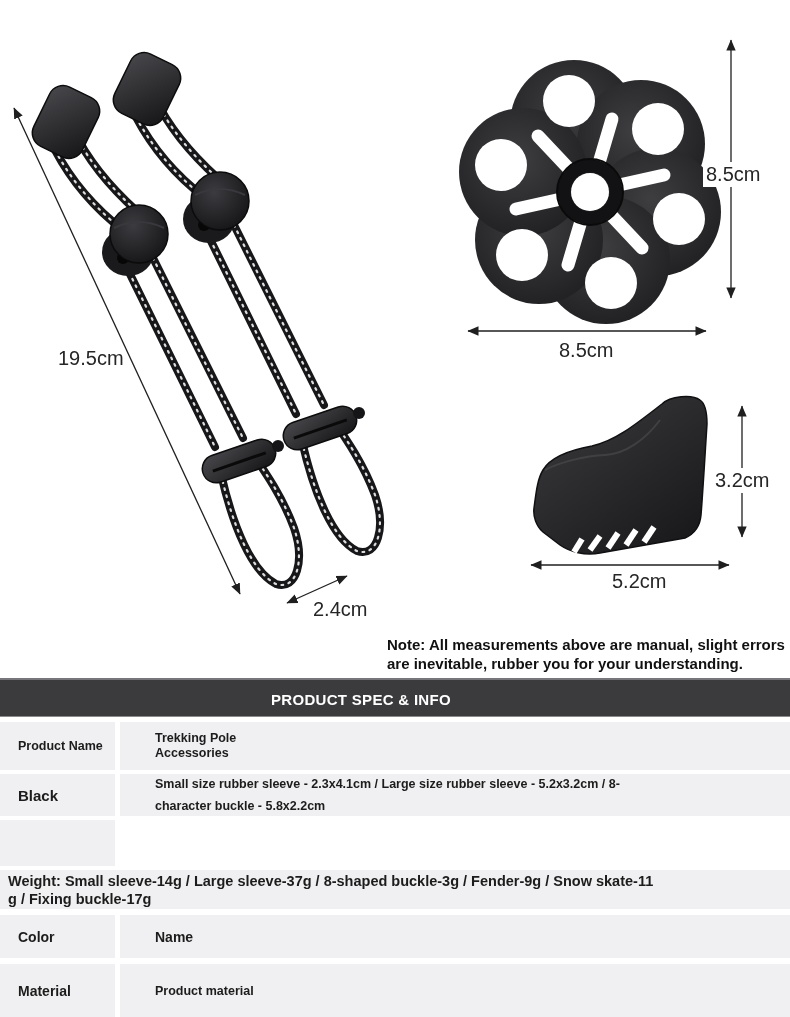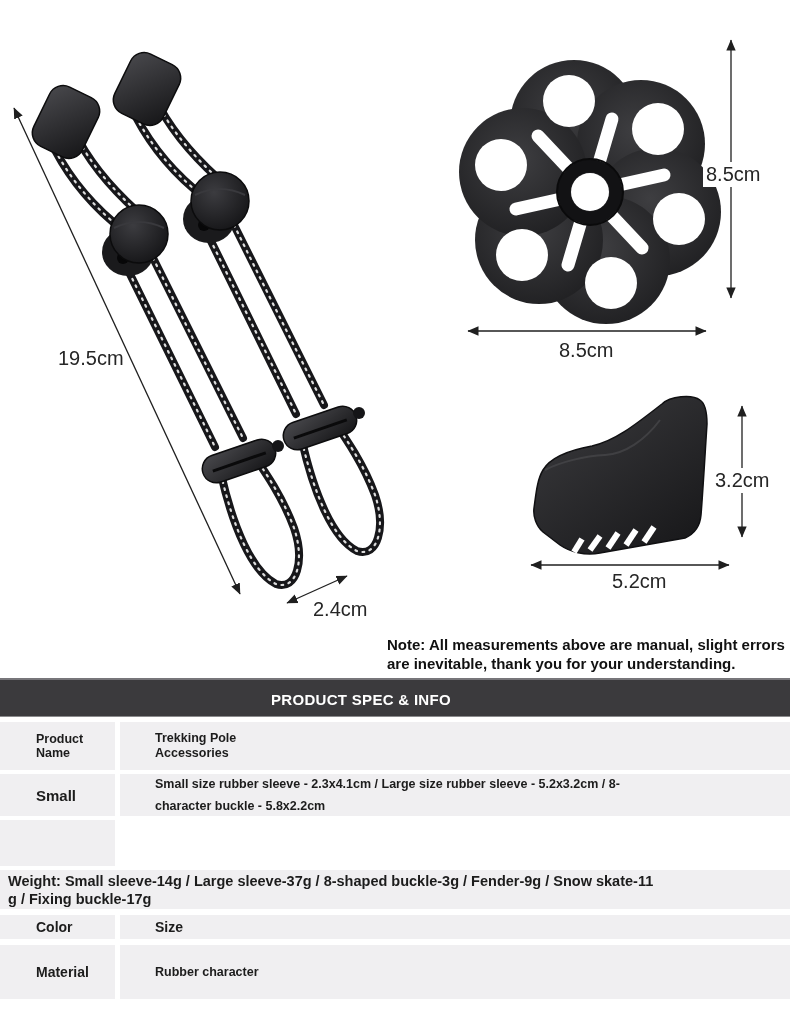--- a/index.html
+++ b/index.html
@@ -14,31 +14,31 @@
   .dim{position:absolute;font-size:20px;color:#262626;white-space:nowrap;}
   .dim.onarrow{background:#fff;padding:1px 3px;}
   .note{position:absolute;left:387px;top:635px;width:398px;font-size:15px;line-height:19px;
         font-weight:bold;color:#111;white-space:pre-line;}
   .spec{position:absolute;left:0;top:678px;width:790px;}
   .spec-header{height:39px;line-height:39px;background:var(--header_bg);color:var(--header_text);
         font-weight:bold;font-size:15px;letter-spacing:.3px;text-align:center;
         padding-right:68px;border-top:2px solid #77767a;border-bottom:1px solid #8a8a8c;}
   .row{display:flex;width:790px;}
   .lab{width:115px;background:var(--cell_bg);display:flex;align-items:center;
-       padding-left:36px;font-weight:bold;color:var(--text);}
+       padding-left:18px;font-weight:bold;color:var(--text);}
   .colgap{width:5px;background:#fff;}
   .val{flex:1;background:var(--cell_bg);display:flex;align-items:center;
        padding-left:35px;font-weight:bold;color:var(--text);white-space:pre-line;}
   .merged{flex:1;background:var(--cell_bg);display:flex;align-items:center;
        padding-left:8px;font-weight:bold;color:var(--text);white-space:pre-line;}
   .r1{height:48px;margin-top:5px;}  .r1 .lab{font-size:12.5px;} .r1 .val{font-size:12.5px;line-height:15px;}
   .r2{height:42px;margin-top:4px;}  .r2 .lab{font-size:15px;}   .r2 .val{font-size:12.5px;line-height:22px;}
   .r3{height:46px;margin-top:4px;}  .r3 .val{font-size:14.5px;line-height:19px;}
   .r4{height:39px;margin-top:4px;}  .r4 .merged{font-size:14.5px;line-height:18px;}
-  .r5{height:24px;margin-top:6px;}  .r5 .lab{font-size:14px;}   .r5 .val{font-size:14px;}
+  .r5{height:43px;margin-top:6px;}  .r5 .lab{font-size:14px;}   .r5 .val{font-size:14px;}
   .r6{height:54px;margin-top:6px;}  .r6 .lab{font-size:14px;}   .r6 .val{font-size:12.5px;}
 </style>
 </head>
 <body>
 
 <div class="page">
 
   <svg class="art" width="790" height="676" viewBox="0 0 790 676">
     <defs>
       <marker id="ah" viewBox="0 0 10 10" refX="9" refY="5" markerWidth="9" markerHeight="9" orient="auto-start-reverse">
@@ -152,55 +152,55 @@
   </svg>
 
   <div class="dim" style="left:58px;top:347px;">19.5cm</div>
   <div class="dim" style="left:313px;top:598px;">2.4cm</div>
   <div class="dim onarrow" style="left:703px;top:162px;">8.5cm</div>
   <div class="dim" style="left:559px;top:339px;">8.5cm</div>
   <div class="dim onarrow" style="left:712px;top:468px;">3.2cm</div>
   <div class="dim" style="left:612px;top:570px;">5.2cm</div>
 
   <div class="note">Note: All measurements above are manual, slight errors
-are inevitable, thank you for your understanding.</div>
+are inevitable, rubber you for your understanding.</div>
 
   <div class="spec">
     <div class="spec-header">PRODUCT SPEC &amp; INFO</div>
 
     <div class="row r1">
       <div class="lab">Product Name</div>
       <div class="colgap"></div>
       <div class="val">Trekking Pole
 Accessories</div>
     </div>
 
     <div class="row r2">
-      <div class="lab">Small</div>
+      <div class="lab">Black</div>
       <div class="colgap"></div>
       <div class="val">Small size rubber sleeve - 2.3x4.1cm / Large size rubber sleeve - 5.2x3.2cm / 8-
 character buckle - 5.8x2.2cm</div>
     </div>
 
     <div class="row r3">
       <div class="lab"></div>
       <div class="colgap"></div>
     </div>
 
     <div class="row r4">
       <div class="merged">Weight: Small sleeve-14g / Large sleeve-37g / 8-shaped buckle-3g / Fender-9g / Snow skate-11
 g / Fixing buckle-17g</div>
     </div>
 
     <div class="row r5">
       <div class="lab">Color</div>
       <div class="colgap"></div>
-      <div class="val">Size</div>
+      <div class="val">Name</div>
     </div>
 
     <div class="row r6">
       <div class="lab">Material</div>
       <div class="colgap"></div>
-      <div class="val">Rubber character</div>
+      <div class="val">Product material</div>
     </div>
   </div>
 
 </div>
 
 </body></html>

